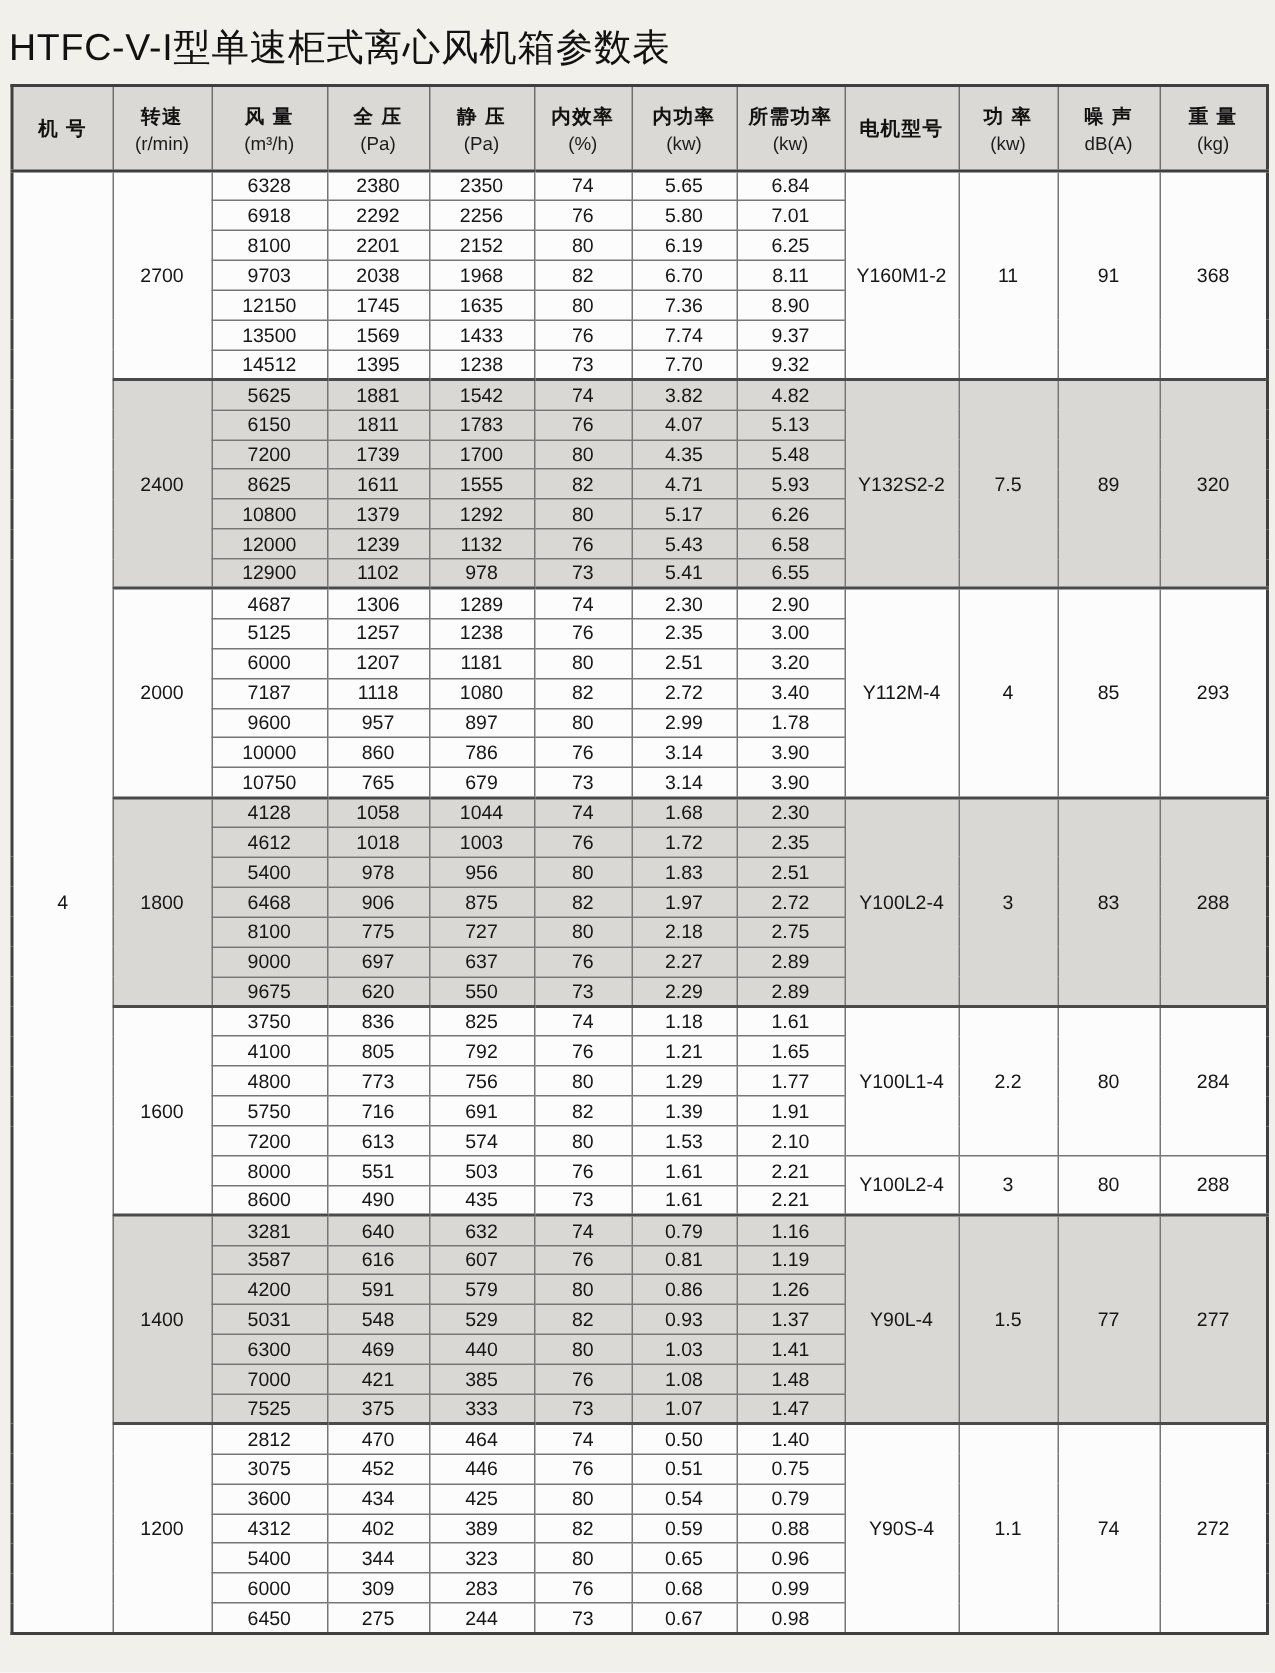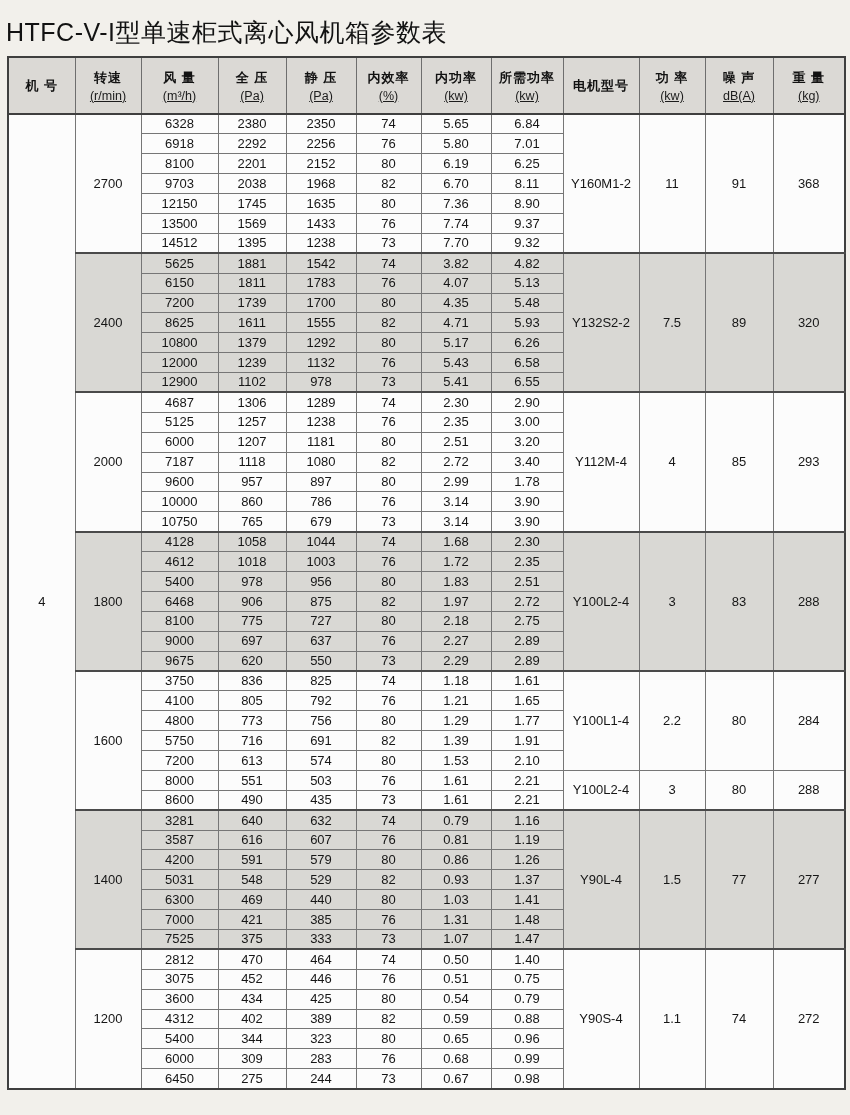--- a/index.html
+++ b/index.html
@@ -43,21 +43,21 @@
 
   thead tr { height: 57px; }
   th {
     background: var(--header-gray);
     border: 1px solid var(--line-mid);
     border-bottom: 2px solid var(--line-dark);
     padding: 0 2px;
     vertical-align: middle;
   }
   .h-cn  { display: block; font-size: 13px; font-weight: bold; letter-spacing: 1px; color: #121212; }
-  .h-unit { display: block; font-size: 12.5px; font-weight: normal; margin-top: 2px; color: #1c1c1c; text-decoration: underline; }
+  .h-unit { display: block; font-size: 12.5px; font-weight: normal; margin-top: 2px; color: #1c1c1c; }
   .h-unit:empty { display: none; }
 
   tbody tr { height: 19.9px; }
   td {
     border: 1px solid #767676;
     text-align: center;
     vertical-align: middle;
     font-size: 13px;
     line-height: 1.05;
     padding: 0;
@@ -494,21 +494,21 @@
         <td>440</td>
         <td>80</td>
         <td>1.03</td>
         <td>1.41</td>
       </tr>
       <tr class="band-gray">
         <td>7000</td>
         <td>421</td>
         <td>385</td>
         <td>76</td>
-        <td>1.31</td>
+        <td>1.08</td>
         <td>1.48</td>
       </tr>
       <tr class="band-gray">
         <td>7525</td>
         <td>375</td>
         <td>333</td>
         <td>73</td>
         <td>1.07</td>
         <td>1.47</td>
       </tr>

